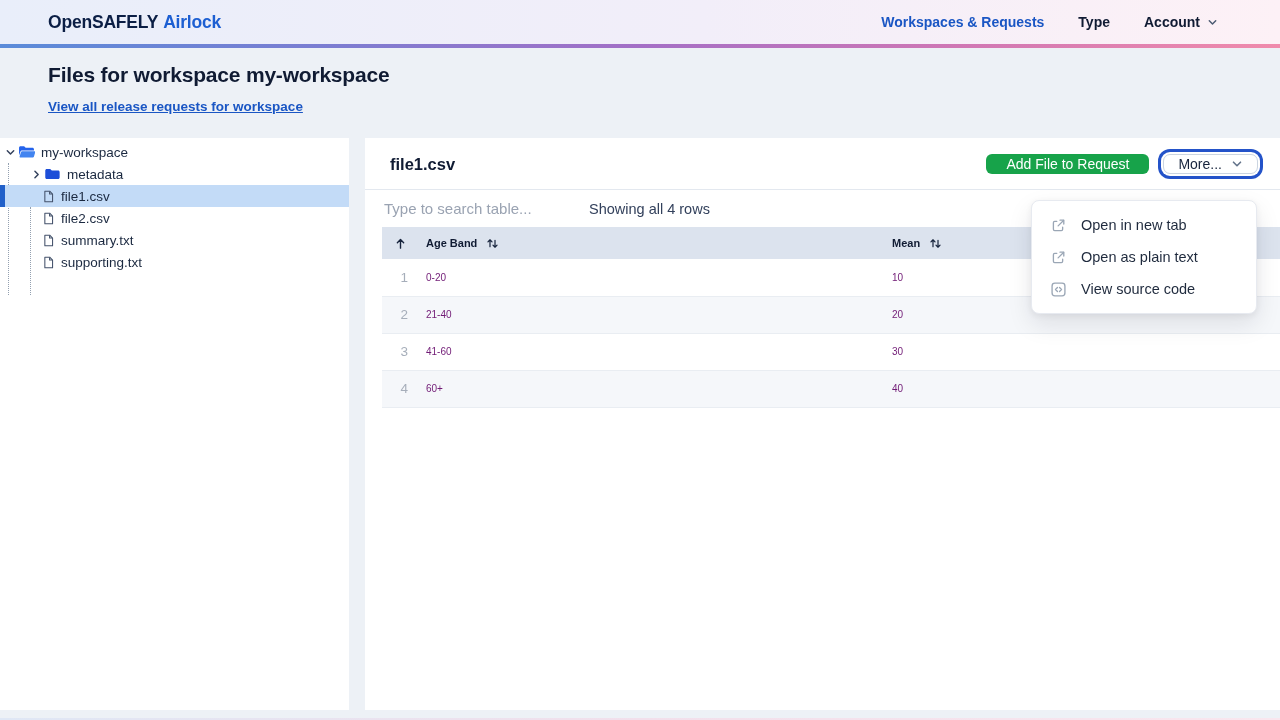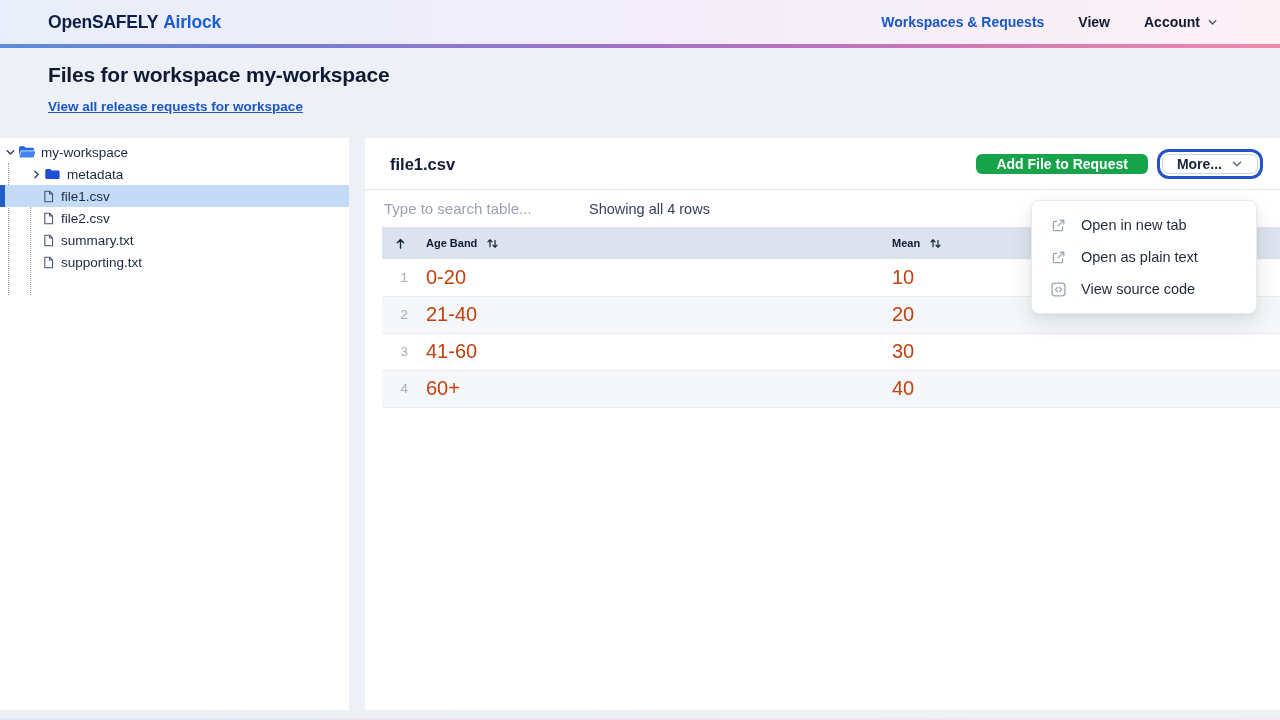--- a/index.html
+++ b/index.html
@@ -63,21 +63,21 @@
   .tree-row.selected::before {
     content: ""; position: absolute; left: 0; top: 0; width: 5px; height: 100%;
     background: #2160c9;
   }
 
   
   .panel { flex: 1; background: #fff; margin-left: 16px; position: relative; }
   .panel-head { display: flex; align-items: center; padding: 16px 22px 15px 25px; }
   .file-title { font-size: 16.5px; font-weight: 700; color: #101b33; margin: 0; }
   .actions { margin-left: auto; display: flex; align-items: center; gap: 14px; }
-  .btn { height: 20px; border-radius: 6px; font-size: 14px; font-weight: 700; display: flex; align-items: center; cursor: pointer; border: none; font-family: inherit; }
+  .btn { height: 20px; border-radius: 6px; font-size: 14px; font-weight: 400; display: flex; align-items: center; cursor: pointer; border: none; font-family: inherit; }
   .btn-green { background: #17a34a; color: #fff; padding: 0 20px; }
   .btn-more {
     background: #fff; color: #16233c; padding: 0 14px; gap: 9px;
     border: 1px solid #cbd5e1; border-radius: 7px;
     box-shadow: 0 0 0 2px #ffffff, 0 0 0 5px #2453c9;
     justify-content: space-between;
   }
 
   .divider { border-top: 1px solid #e3e8ef; }
 
@@ -91,21 +91,21 @@
   table { width: 100%; border-collapse: collapse; }
   thead th {
     background: #dce3ee; height: 32px;
     font-size: 11px; font-weight: 700; color: #101b33;
     text-align: left; padding: 0; cursor: pointer;
   }
   th .th-inner { display: flex; align-items: center; gap: 9px; }
   .col-num { width: 36px; }
   .col-age { width: 466px; padding-left: 8px; }
   .col-mean { padding-left: 8px; }
-  tbody td { height: 37px; border-bottom: 1px solid #e9edf2; font-size: 20px; color: #c2410c; padding: 0; }
+  tbody td { height: 37px; border-bottom: 1px solid #e9edf2; font-size: 10px; color: #701a75; padding: 0; }
   tbody tr:nth-child(even) { background: #f5f7fa; }
   td.num { text-align: right; padding-right: 10px; color: #a6aeba; font-size: 13.5px; }
   td.age { padding-left: 8px; }
   td.mean { padding-left: 8px; }
 
   
   .dropdown {
     position: absolute; left: 1031px; top: 200px; width: 226px;
     background: #fff; border: 1px solid #e7eaf0; border-radius: 8px;
     box-shadow: 0 10px 24px rgba(15,23,42,.10), 0 2px 6px rgba(15,23,42,.06);
@@ -124,21 +124,21 @@
 </style>
 </head>
 <body>
 
 <nav class="navbar">
   <div class="brand">
     <span class="b1">OpenSAFELY</span><span class="b2">Airlock</span>
   </div>
   <div class="nav-links">
     <a class="nav-link accent">Workspaces &amp; Requests</a>
-    <a class="nav-link">View</a>
+    <a class="nav-link">Type</a>
     <a class="nav-link with-chev">
       <span>Account</span>
       <span style="display:flex;">
         <svg width="11" height="11" viewBox="0 0 12 12" fill="none">
             <path d="M2.5 4.2L6 7.7l3.5-3.5" stroke="#4b5a72" stroke-width="1.6" stroke-linecap="round" stroke-linejoin="round"></path>
           </svg>
       </span>
     </a>
   </div>
 </nav>

